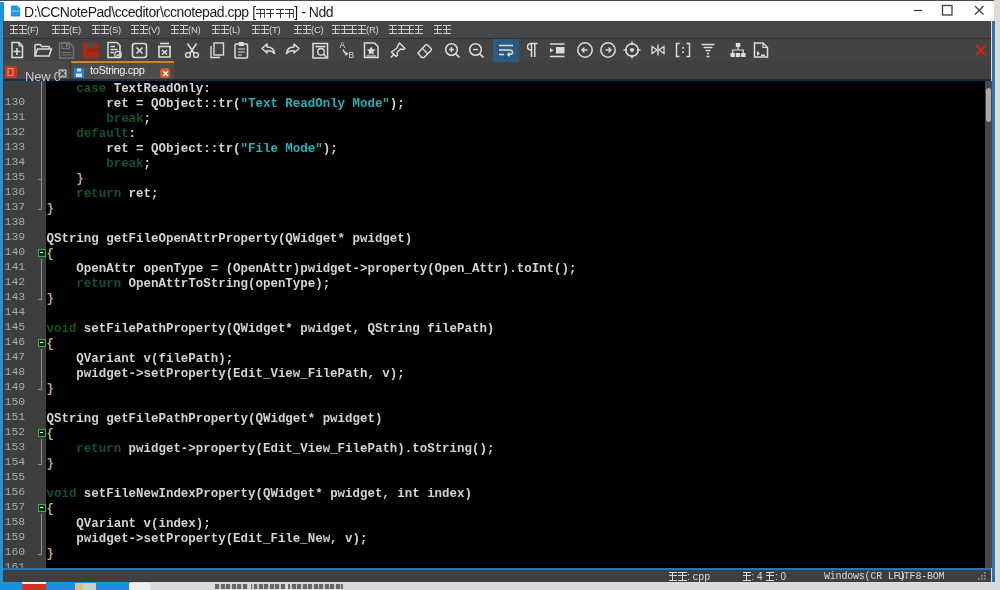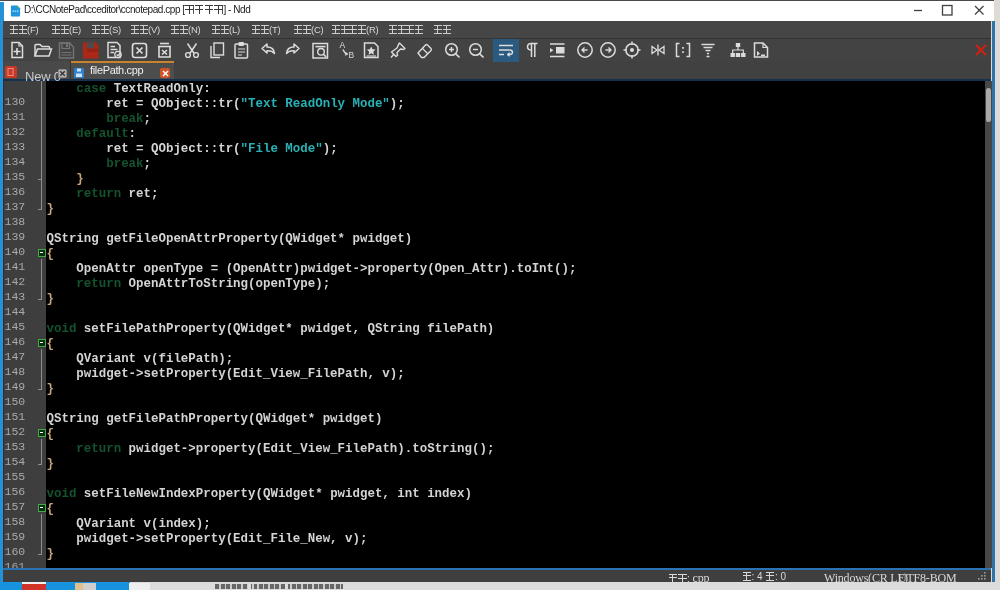--- a/index.html
+++ b/index.html
@@ -37,21 +37,21 @@
 #codetext div{height:15px}
 .k{color:#14532d}.s{color:#2ab1b5}.b{color:#c6a67e}
 #gutternums{left:4.5px;top:82px;font-family:"Liberation Mono",monospace;font-size:11.5px;line-height:15px;color:#a9a9a9;white-space:pre}
 
 .fline{position:absolute;width:1.3px;background:#8f8f8f}
 .fstub{position:absolute;height:1.3px;background:#8f8f8f}
 .fbox{position:absolute;left:38px;width:8px;height:8px;background:#0e2d12;border:1.4px solid #3fae46;box-sizing:border-box}
 .fbox:after{content:"";position:absolute;left:1px;top:2.2px;width:3.2px;height:1.2px;background:#fff}
 
 .sf{position:absolute;top:570.5px;font-size:10px;color:#d8d8d8;white-space:nowrap}
-.sfm{font-family:Liberation Serif, serif;font-size:12px;letter-spacing:-0.2px}
+.sfm{font-family:Liberation Mono, monospace;font-size:10px;letter-spacing:-0.2px}
 </style></head><body>
 <div class="abs" id="titlebar"></div>
 <div class="abs" id="lborder"></div>
 <div class="abs" id="rborder"></div>
 <div class="abs" id="menubar"></div>
 <div class="abs" id="toolbar"></div>
 <div class="abs" id="tabbar"></div>
 <div class="abs" id="tab1"></div>
 <div class="abs" id="tab2"></div>
 <div class="abs" style="left:69.8px;top:61px;width:1.4px;height:18px;background:#333"></div>
@@ -63,21 +63,21 @@
 <div class="abs" id="bluesep"></div>
 <div class="abs" id="statusbar"></div>
 
 <svg class="abs" style="left:10px;top:5px" width="11" height="12" viewBox="0 0 12 13">
     <path d="M1 1.5 Q1 0.5 2 0.5 L8 0.5 L11 3.5 L11 11.5 Q11 12.5 10 12.5 L2 12.5 Q1 12.5 1 11.5 Z" fill="#2196dc"></path>
     <path d="M8 0.5 L11 3.5 L8 3.5 Z" fill="#5cb85c"></path>
     <rect x="2.8" y="6" width="1.6" height="1.2" fill="#d8f0fc"></rect>
     <rect x="5.2" y="6" width="1.6" height="1.2" fill="#d8f0fc"></rect>
     <rect x="7.6" y="6" width="1.6" height="1.2" fill="#d8f0fc"></rect>
   </svg>
-<div class="abs" style="left:24px;top:4px;font-size:10px;letter-spacing:-0.45px;color:#1a1a1a">D:\CCNotePad\cceditor\ccnotepad.cpp [<span class="zhd"></span><span class="zhd"></span><span class="zhd"></span><span class="zhd"></span>] - Ndd</div>
+<div class="abs" style="left:24px;top:4px;font-size:14px;letter-spacing:-0.45px;color:#1a1a1a">D:\CCNotePad\cceditor\ccnotepad.cpp [<span class="zhd"></span><span class="zhd"></span><span class="zhd"></span><span class="zhd"></span>] - Ndd</div>
 <svg class="abs" style="left:908px;top:0px" width="90" height="21" viewBox="0 0 90 21">
     <g stroke="#404040" stroke-width="1.3" fill="none">
       <line x1="6" y1="10.5" x2="14" y2="10.5"></line>
       <rect x="34.5" y="5.5" width="9.5" height="9.5"></rect>
       <line x1="67" y1="6" x2="75.5" y2="14.5"></line>
       <line x1="75.5" y1="6" x2="67" y2="14.5"></line>
     </g>
   </svg>
 
 <div class="mi" style="left:10px"><span class="zh"></span><span class="zh"></span>(F)</div>
@@ -253,21 +253,21 @@
     <g stroke="#3a3a3a" stroke-width="1.5">
       <line x1="2.2" y1="2.2" x2="6.8" y2="6.8"></line>
       <line x1="6.8" y1="2.2" x2="2.2" y2="6.8"></line>
     </g>
   </svg>
 <svg class="abs" style="left:74px;top:67.5px" width="10" height="10">
     <rect width="10" height="10" rx="1" fill="#2f7fd0"></rect>
     <rect x="3" y="0.5" width="4" height="3" fill="#cfe3f5"></rect>
     <rect x="2" y="5.5" width="6" height="3.5" fill="#cfe3f5"></rect>
   </svg>
-<div class="abs" style="left:90px;top:64px;font-size:11px;letter-spacing:-0.35px;color:#efefef">filePath.cpp</div>
+<div class="abs" style="left:90px;top:64px;font-size:11px;letter-spacing:-0.35px;color:#efefef">toString.cpp</div>
 <div class="abs" style="left:159.5px;top:68px;width:10px;height:10px;background:#cf5526;border-radius:2px"></div>
 <svg class="abs" style="left:160px;top:68px" width="11" height="11">
     <g stroke="#fff" stroke-width="1.4">
       <line x1="3" y1="3" x2="8" y2="8"></line>
       <line x1="8" y1="3" x2="3" y2="8"></line>
     </g>
   </svg>
 
 <div style="position:absolute;left:0;top:81px;width:985px;height:487px;overflow:hidden">
 <div class="abs" id="gutternums" style="top:13px">130

